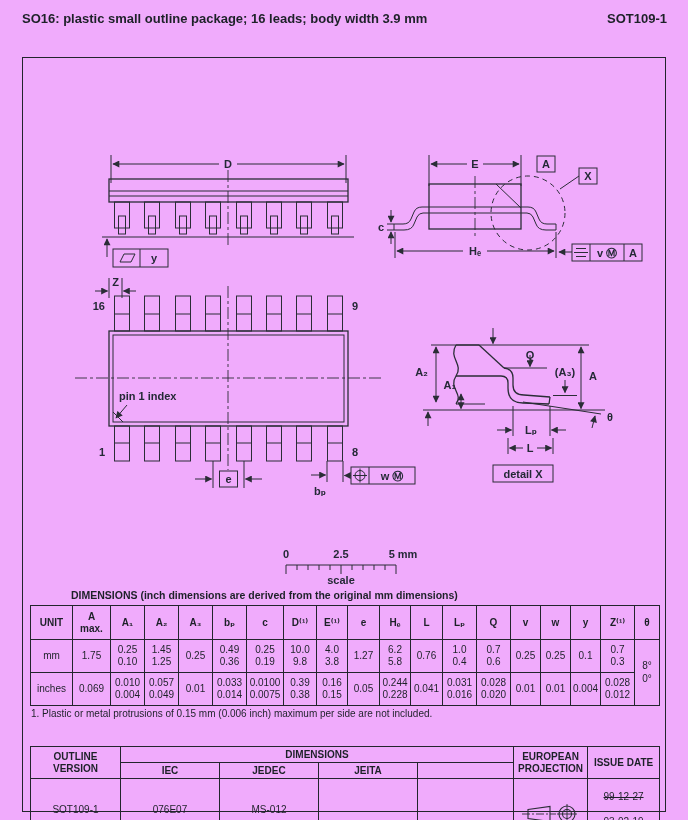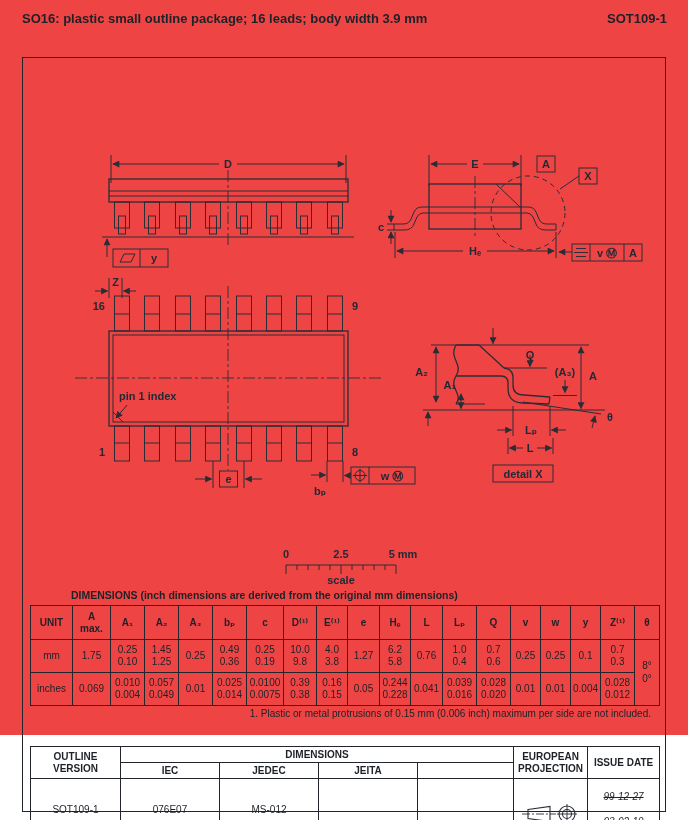--- a/index.html
+++ b/index.html
@@ -1,45 +1,45 @@
 <!DOCTYPE html>
 <html><head>
 <meta charset="utf-8">
 <style>
   html,body{margin:0;padding:0;background:#fff;width:688px;height:820px;overflow:hidden;
     font-family:"Liberation Sans","DejaVu Sans",sans-serif;color:#1d2128;}
-  .page{position:relative;width:688px;height:735px;background:#ef4444;}
+  .page{position:relative;width:688px;height:820px;background:#f0abfc;}
   .hdr-title{position:absolute;left:22px;top:11px;font-size:13px;font-weight:bold;}
   .hdr-code{position:absolute;right:21px;top:11px;font-size:13px;font-weight:bold;}
   .frame{position:absolute;left:22px;top:57px;width:644px;height:755px;border:1.6px solid #23252d;box-sizing:border-box;}
   .drawing{position:absolute;left:0;top:0;}
   svg text{fill:#242936;font-size:11px;font-weight:600;font-family:"Liberation Sans","DejaVu Sans",sans-serif;}
   .o{fill:none;stroke:#2a2d36;stroke-width:1.3;}
   .t{fill:none;stroke:#2a2d36;stroke-width:1;}
   .dim{fill:none;stroke:#2a2d36;stroke-width:1;}
   .cl{fill:none;stroke:#2a2d36;stroke-width:.9;stroke-dasharray:12 3 3 3;}
   .dash{stroke-dasharray:5 4;}
   .dims{position:absolute;left:7px;top:531px;width:629px;}
   .dims-title{font-size:10.5px;font-weight:bold;margin:0 0 4px 1px;padding-left:40px;}
   table{border-collapse:collapse;table-layout:fixed;}
   .dims-table{width:629px;font-size:10px;text-align:center;}
   .dims-table th,.dims-table td{border:1px solid #23252d;padding:0;white-space:pre-line;line-height:1.25;vertical-align:middle;}
   .dims-table th{font-weight:bold;height:33px;line-height:1.15;}
   .dims-table td{height:32px;}
   .note{position:absolute;left:8px;top:646px;width:620px;}
   .note-h{font-size:10.5px;font-weight:bold;margin:0;}
-  .note-i{font-size:10px;margin:4px 0 0 0;text-align:right;}
+  .note-i{font-size:10px;margin:4px 0 0 0;}
   .ft{position:absolute;left:7px;top:688px;width:629px;font-size:10px;text-align:center;}
   .ft th,.ft td{border:1px solid #23252d;padding:0;white-space:pre-line;vertical-align:middle;}
   .ft th{font-weight:bold;line-height:1.2;}
   .ft .h1{height:16px;}
   .ft .h2{height:16px;padding-left:7px;}
   .ft td{height:36px;}
   .strike{text-decoration:line-through;}
-  .dates span{display:block;line-height:1.4;font-style:italic;}
+  .dates span{display:block;line-height:1.4;}
 </style>
 </head>
 <body>
 
 <div class="page">
   <div class="hdr-title">SO16: plastic small outline package; 16 leads; body width 3.9 mm</div>
   <div class="hdr-code">SOT109-1</div>
 
   <div class="frame">
     <svg class="drawing" width="644" height="530" viewBox="0 0 644 530">
@@ -346,33 +346,33 @@
 0°</td>
         </tr>
         <tr>
           <td>inches</td>
           <td>0.069</td>
           <td>0.010
 0.004</td>
           <td>0.057
 0.049</td>
           <td>0.01</td>
-          <td>0.025
+          <td>0.033
 0.014</td>
           <td>0.0100
 0.0075</td>
           <td>0.39
 0.38</td>
           <td>0.16
 0.15</td>
           <td>0.05</td>
           <td>0.244
 0.228</td>
           <td>0.041</td>
-          <td>0.039
+          <td>0.031
 0.016</td>
           <td>0.028
 0.020</td>
           <td>0.01</td>
           <td>0.01</td>
           <td>0.004</td>
           <td>0.028
 0.012</td>
         </tr>
       </tbody>

